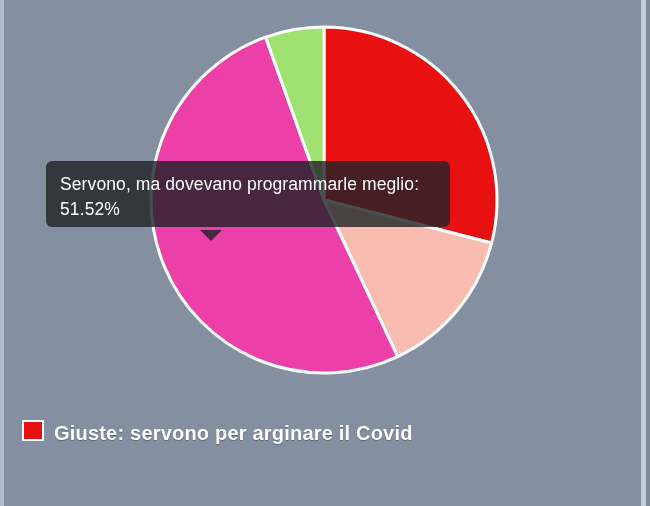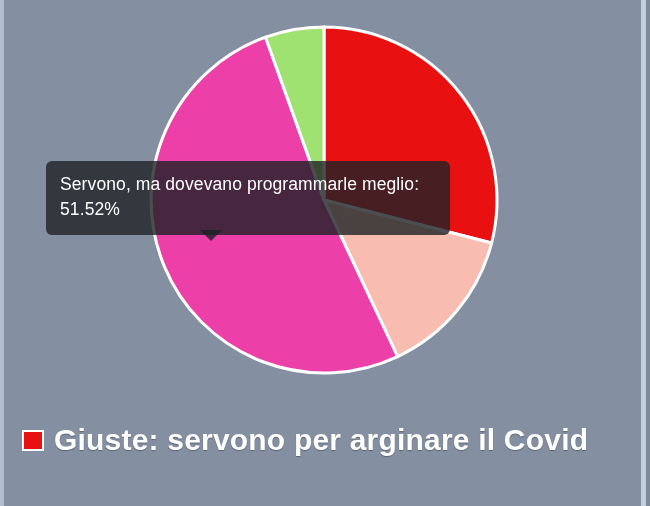--- a/index.html
+++ b/index.html
@@ -64,21 +64,21 @@
     overflow: visible;
   }
 
   
   #tooltip {
     position: absolute;
     left: 46px;
     top: 161px;
     width: 404px;
     box-sizing: border-box;
-    padding: 11px 14px 12px 14px;
+    padding: 11px 14px 4px 14px;
     background: rgba(30, 34, 38, 0.80);
     border-radius: 6px;
     color: #ffffff;
     font-family: "Liberation Sans", sans-serif;
     font-size: 17.5px;
     line-height: 1.45;
     letter-spacing: .1px;
     pointer-events: none;
   }
   #tooltip-text {
@@ -101,21 +101,21 @@
     position: absolute;
     left: 22px;
     top: 420px;
     width: 600px;
   }
   .legend-item {
     display: block;
     color: #ffffff;
     font-family: "Liberation Sans", sans-serif;
     font-weight: bold;
-    font-size: 30px;
+    font-size: 20px;
     line-height: 1.35;
     letter-spacing: .2px;
     text-shadow: 0 1px 1px rgba(40,46,56,.45);
   }
   .legend-swatch {
     display: inline-block;
     width: 22px;
     height: 21px;
     margin-right: 10px;
     vertical-align: -1px;

